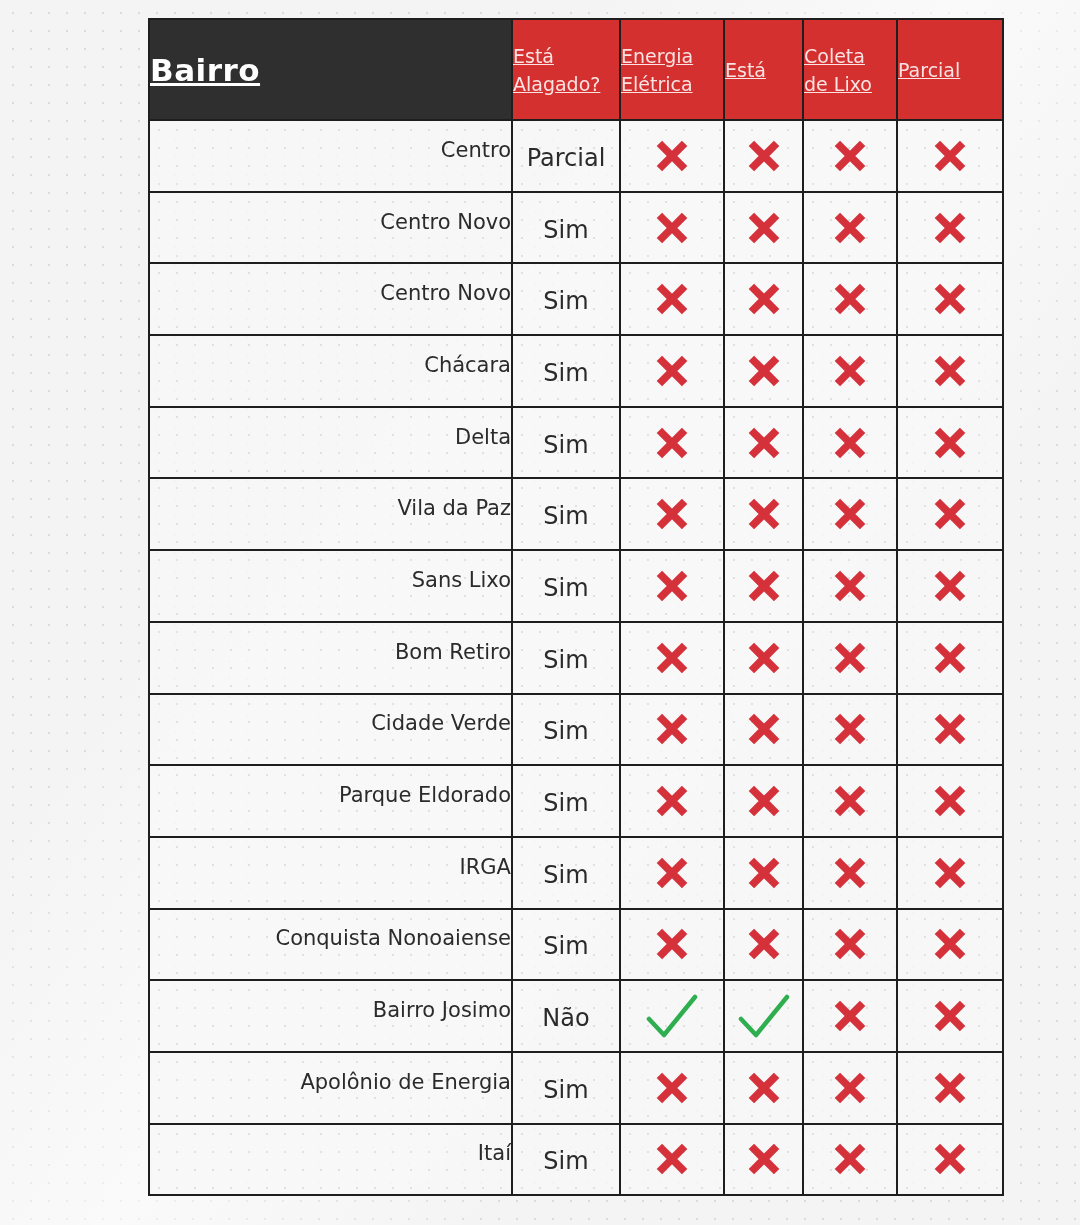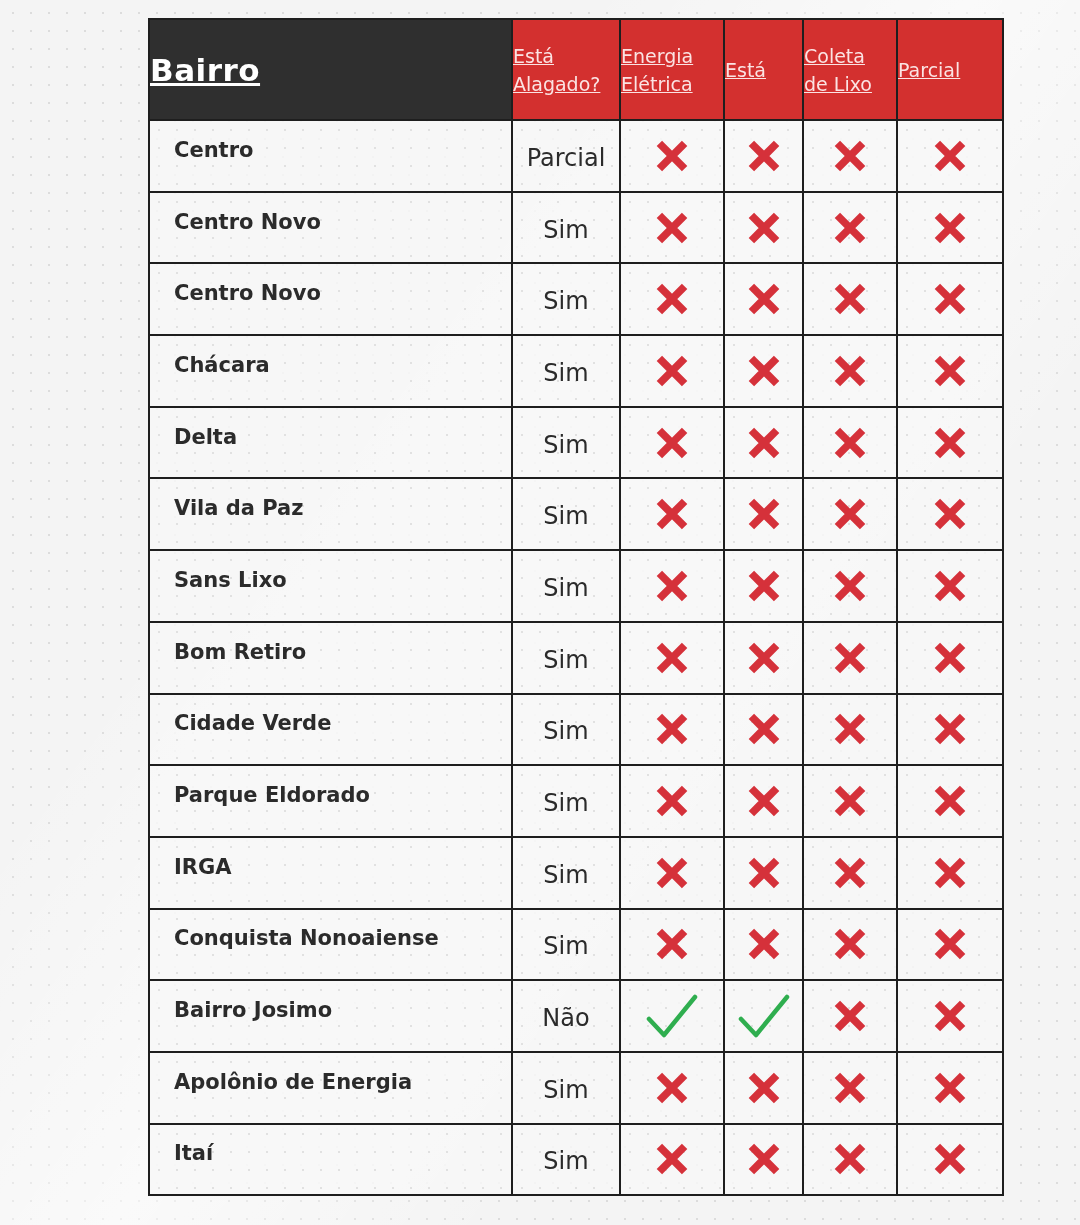--- a/index.html
+++ b/index.html
@@ -59,25 +59,24 @@
     table.status-table tbody td {
       height: 69.7px;
       background-color: rgba(248,248,248,0.82);
       background-image: radial-gradient(circle, #e1e1e1 1px, transparent 1.3px);
       background-size: 18px 18px;
       color: #2b2b2b;
       text-align: center;
       vertical-align: middle;
     }
     table.status-table tbody td.cell-bairro {
-      text-align: left;
+      text-align: right;
       padding-left: 24px;
       font-size: 21px;
       vertical-align: middle;
-      font-weight: bold;
     }
     .bairro-text {
       display: inline-block;
       transform: translateY(-6px);
     }
     table.status-table tbody td.cell-alagado {
       font-size: 24px;
     }
     .alag-text {
       display: inline-block;

